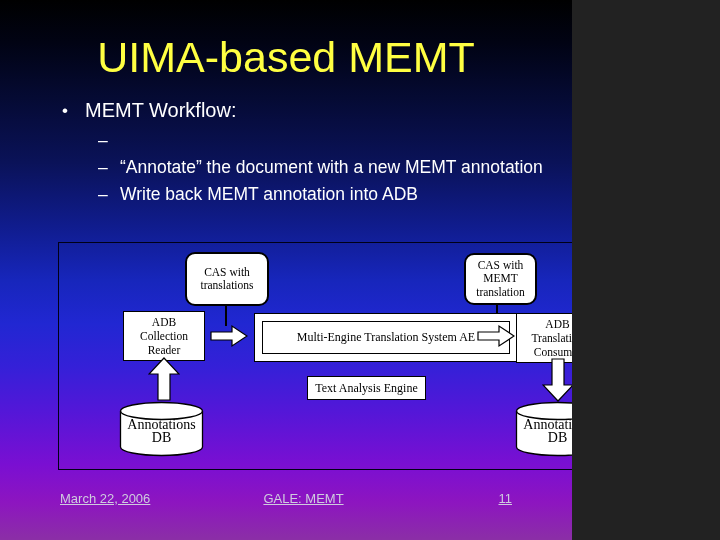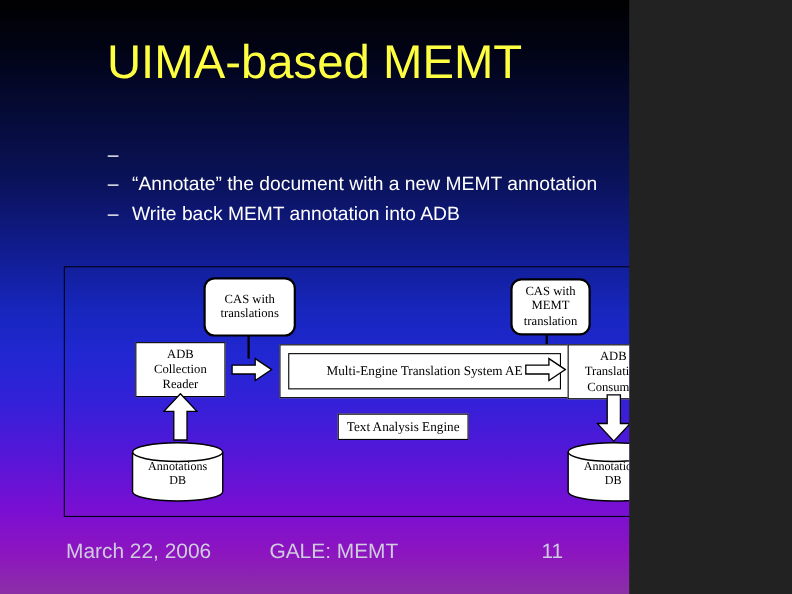--- a/index.html
+++ b/index.html
@@ -37,35 +37,38 @@
     position:absolute;left:7px;right:7px;top:7px;bottom:7px;border:1px solid #000;
     display:flex;align-items:center;justify-content:center;
     font-size:12px;white-space:nowrap;color:#000;
   }
   .tae{font-size:12px;white-space:nowrap;}
   .vline{position:absolute;width:2px;background:#000000;}
   .arrow{position:absolute;line-height:0;}
   .cyl{position:absolute;line-height:0;}
   .cyl-label{
     position:absolute;left:0;right:0;top:17px;text-align:center;color:#000;
-    font-size:11px;line-height:13px;white-space:pre-line;
+    font-size:14px;line-height:13px;white-space:pre-line;
     font-family:"Liberation Serif","DejaVu Serif",serif;
   }
-  .footer{position:absolute;top:491px;font-size:19px;color:#cfcbdf;}
+  .footer{position:absolute;top:491px;font-size:13px;color:#cfcbdf;text-decoration:underline;}
   .f-date{left:60px;}
   .f-center{left:0;right:0;text-align:center;margin-left:35px;}
   .f-page{right:60px;}
 </style>
 </head>
 <body>
 
 <div class="slide">
 
   <div class="title">UIMA-based MEMT</div>
 
+  <div class="heading">
+    <span class="bullet-dot">•</span><span>MEMT Workflow:</span>
+  </div>
 
   <div class="subs">
     <div class="sub">
       <span class="dash">–</span>
     </div>
     <div class="sub">
       <span class="dash">–</span>
       <span class="sub-text">“Annotate” the document with a new MEMT annotation</span>
     </div>
     <div class="sub">

